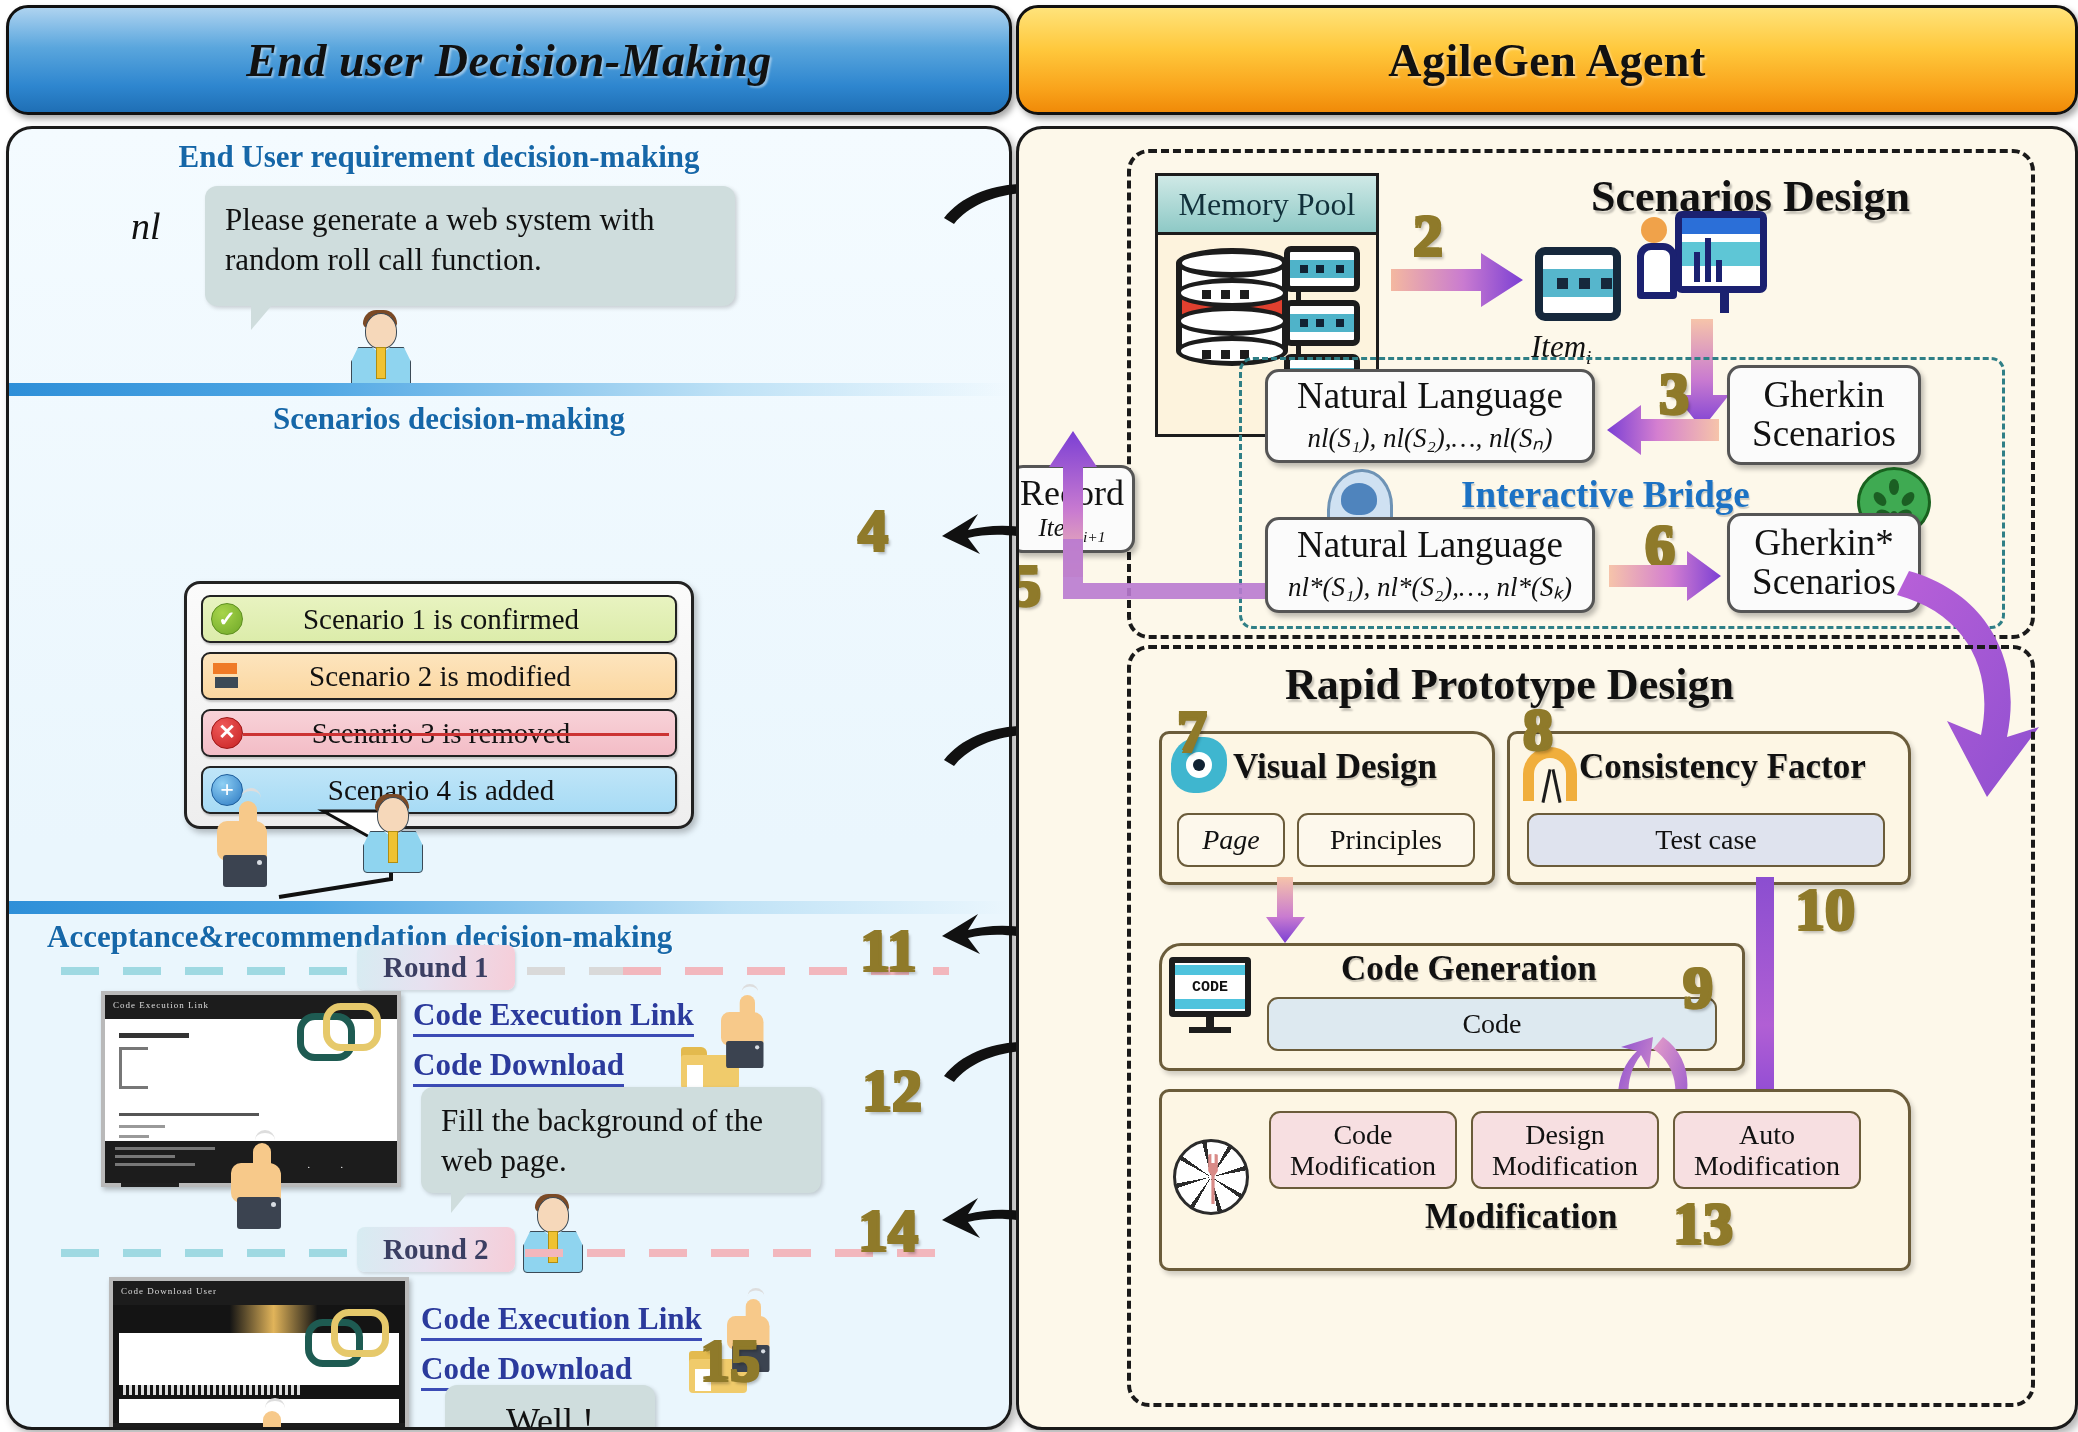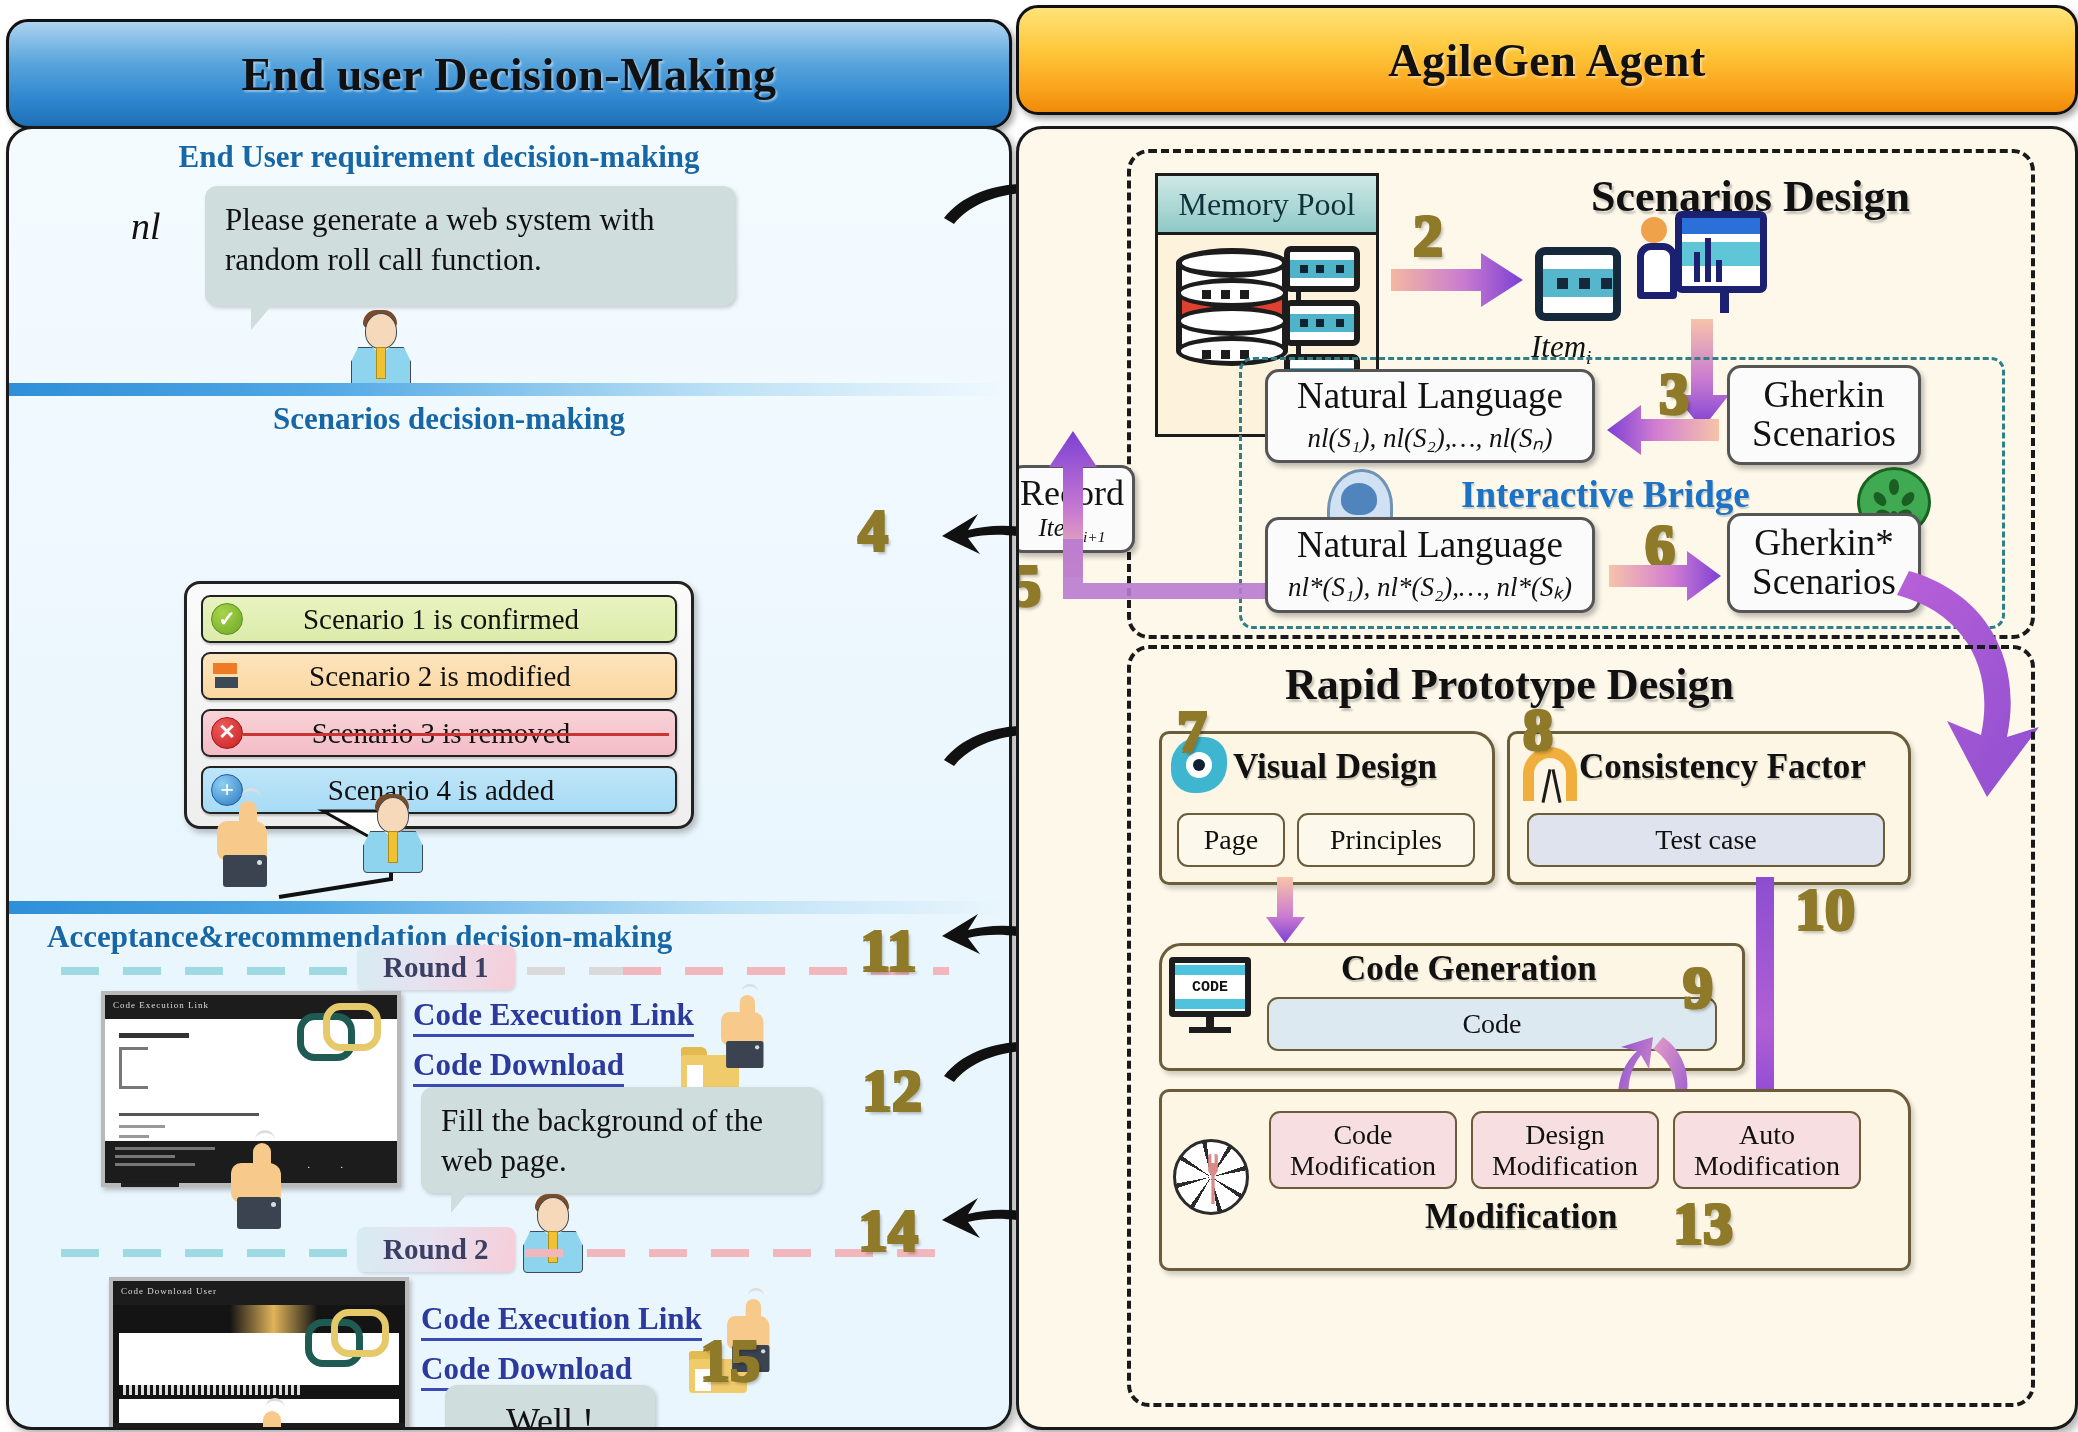--- a/index.html
+++ b/index.html
@@ -18,22 +18,23 @@
     border:3px solid #111;
     display:flex;align-items:center;justify-content:center;
     box-shadow:3px 4px 6px rgba(0,0,0,.35);
   }
   .hdr span{
     font-weight:bold;font-size:46px;color:#111;
     letter-spacing:.5px;
     text-shadow:2px 2px 2px rgba(255,255,255,.45);
   }
   #hdr-left{
-    left:6px;top:19px;width:1000px;
+    left:6px;top:5px;width:1000px;
     background:linear-gradient(180deg,#aed3f0 0%,#5aa6dd 38%,#2e86cf 75%,#1f6fb5 100%);
+    font-style:italic;
   }
   #hdr-right{
     left:1016px;top:5px;width:1056px;
     background:linear-gradient(180deg,#ffe37a 0%,#ffc83c 40%,#f9a31b 78%,#f08a08 100%);
   }
 
   
   .panel{
     position:absolute;border:3px solid #1a1a1a;border-radius:26px;
     box-shadow:4px 5px 8px rgba(0,0,0,.30);
@@ -723,21 +724,21 @@
         </defs>
       <path d="M18 6 C 96 28, 132 96, 116 172 L 148 162 L 96 232 L 56 156 L 90 170 C 104 104, 74 48, 6 30 Z" fill="url(#g6)"></path>
     </svg>
 
     <div class="dashbox" style="left:108px;top:516px;width:900px;height:754px;"></div>
     <div class="titleBig" style="left:266px;top:530px;">Rapid Prototype Design</div>
 
     <div class="subcard" style="left:140px;top:602px;width:330px;height:148px;border-radius:10px 22px 10px 10px;"></div>
     <div class="eye" style="left:152px;top:608px;"></div>
     <div class="titleMid" style="left:214px;top:618px;">Visual Design</div>
-    <div class="pillbox" style="left:158px;top:684px;width:108px;height:54px;">Page</div>
+    <div class="pillbox" style="left:158px;top:684px;width:108px;height:54px;font-style:italic;">Page</div>
     <div class="pillbox" style="left:278px;top:684px;width:178px;height:54px;">Principles</div>
     <div class="stepnum" style="left:158px;top:572px;">7</div>
 
     <div class="subcard" style="left:488px;top:602px;width:398px;height:148px;border-radius:10px 22px 10px 10px;"></div>
     <div class="compass" style="left:500px;top:612px;">
       <div class="arc"></div>
         <div class="lg1"></div>
         <div class="lg2"></div>
     </div>
     <div class="titleMid" style="left:560px;top:618px;">Consistency Factor</div>

